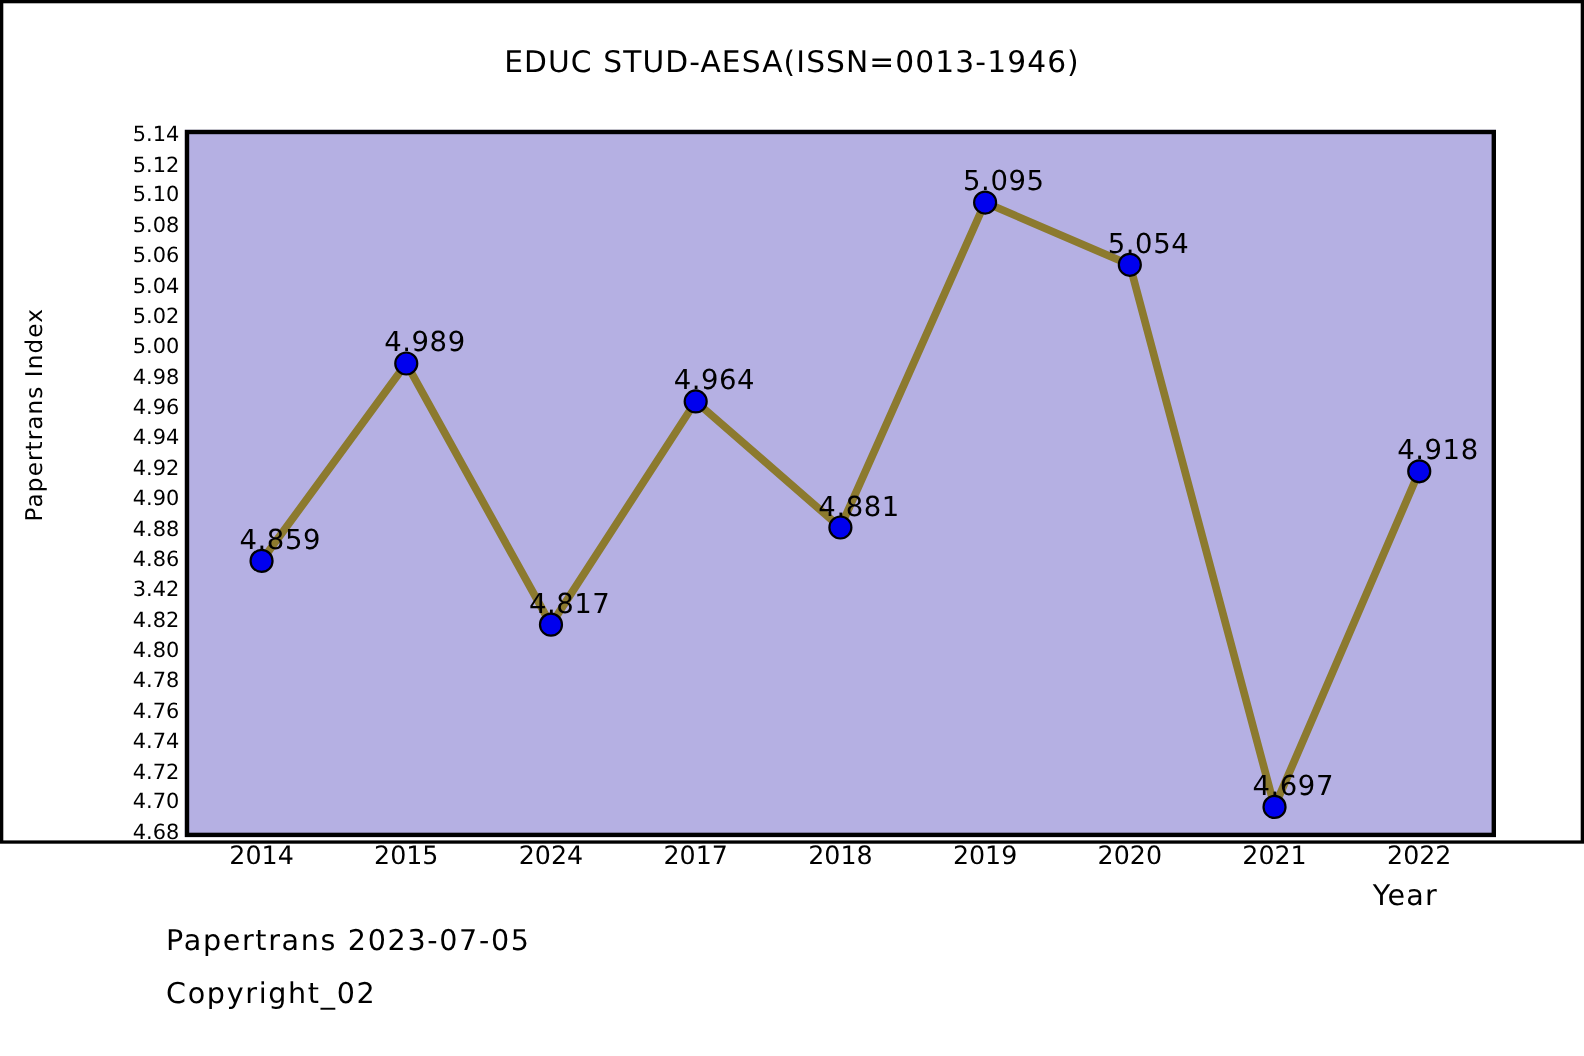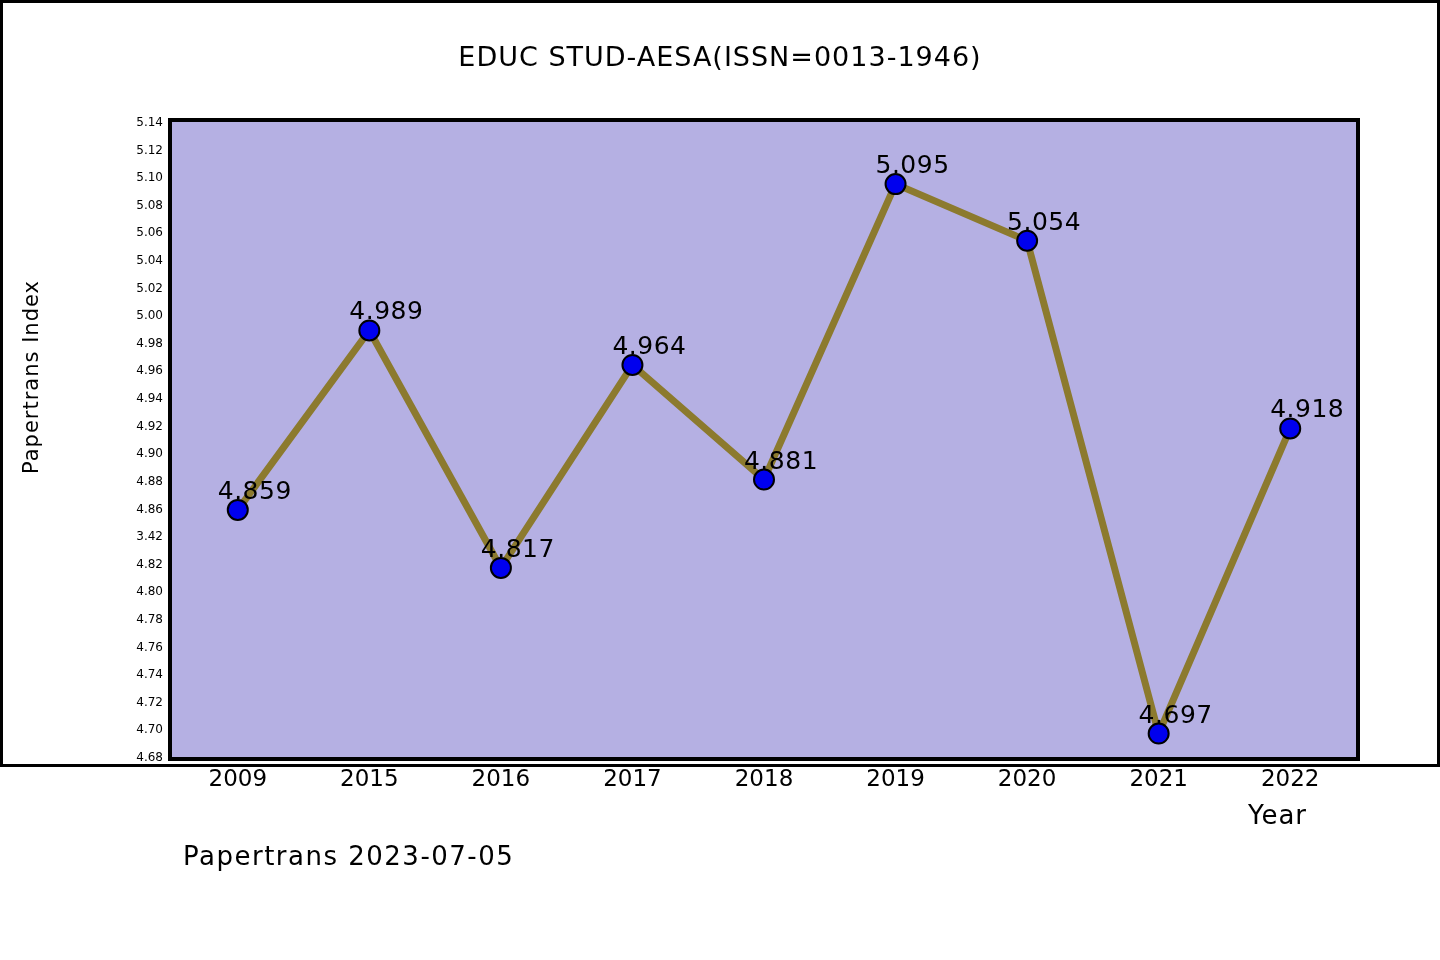--- a/index.html
+++ b/index.html
@@ -68,21 +68,21 @@
     left: 1245px;
     top: 797px;
     font-size: 26px;
     letter-spacing: 1px;
     color: #000000;
   }
   
   .ytick-label {
     position: absolute;
     right: 0;
-    font-size: 12px;
+    font-size: 19px;
     color: #000000;
     text-align: right;
     white-space: nowrap;
     transform: translateY(-50%);
   }
   #ytick-labels {
     position: absolute;
     left: 110px;
     top: 115px;
     width: 50px;
@@ -124,21 +124,20 @@
   }
   
   #footer-line1 {
     position: absolute;
     left: 148px;
     top: 838px;
     font-size: 26px;
     letter-spacing: 1.5px;
     color: #000000;
     white-space: pre;
-    margin-left: 32px;
   }
   #footer-line2 {
     position: absolute;
     left: 148px;
     top: 886px;
     font-size: 26px;
     letter-spacing: 1.5px;
     color: #000000;
     white-space: pre;
   }
@@ -248,24 +247,25 @@
       <circle cx="727.5555555555555" cy="66.1195652173912" r="10" fill="#0000ee" stroke="#000000" stroke-width="2"></circle>
       <circle cx="859.1111111111111" cy="122.71739130434702" r="10" fill="#0000ee" stroke="#000000" stroke-width="2"></circle>
       <circle cx="990.6666666666665" cy="615.5326086956518" r="10" fill="#0000ee" stroke="#000000" stroke-width="2"></circle>
       <circle cx="1122.2222222222222" cy="310.4565217391298" r="10" fill="#0000ee" stroke="#000000" stroke-width="2"></circle>
     </svg>
 
   <div id="ylabel">Papertrans Index</div>
   <div id="xlabel">Year</div>
 
   <div id="footer-line1">Papertrans 2023-07-05</div>
-
-<div class="xtick-label" style="left: 234.778px;">2009</div>
+  <div id="footer-line2">Copyright_02</div>
+
+<div class="xtick-label" style="left: 234.778px;">2014</div>
     <div class="xtick-label" style="left: 366.333px;">2015</div>
-    <div class="xtick-label" style="left: 497.889px;">2016</div>
+    <div class="xtick-label" style="left: 497.889px;">2024</div>
     <div class="xtick-label" style="left: 629.444px;">2017</div>
     <div class="xtick-label" style="left: 761px;">2018</div>
     <div class="xtick-label" style="left: 892.556px;">2019</div>
     <div class="xtick-label" style="left: 1024.11px;">2020</div>
     <div class="xtick-label" style="left: 1155.67px;">2021</div>
     <div class="xtick-label" style="left: 1287.22px;">2022</div>
     <div class="point-label" style="left: 251.778px; top: 472.902px;">4.859</div>
     <div class="point-label" style="left: 383.333px; top: 293.446px;">4.989</div>
     <div class="point-label" style="left: 514.889px; top: 530.88px;">4.817</div>
     <div class="point-label" style="left: 646.444px; top: 327.957px;">4.964</div>

